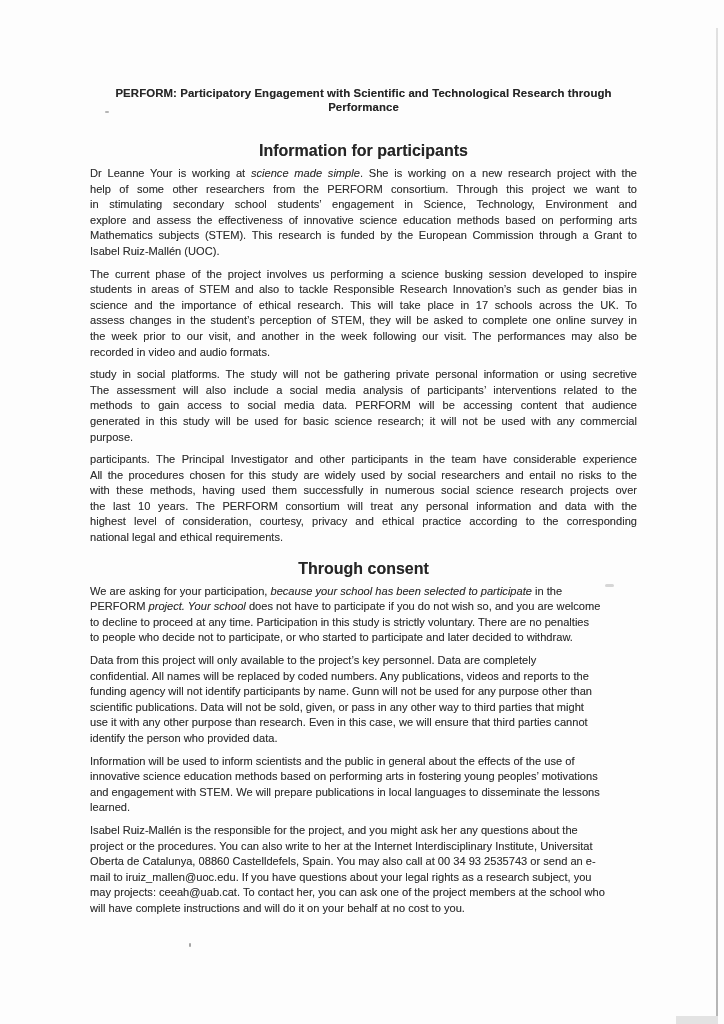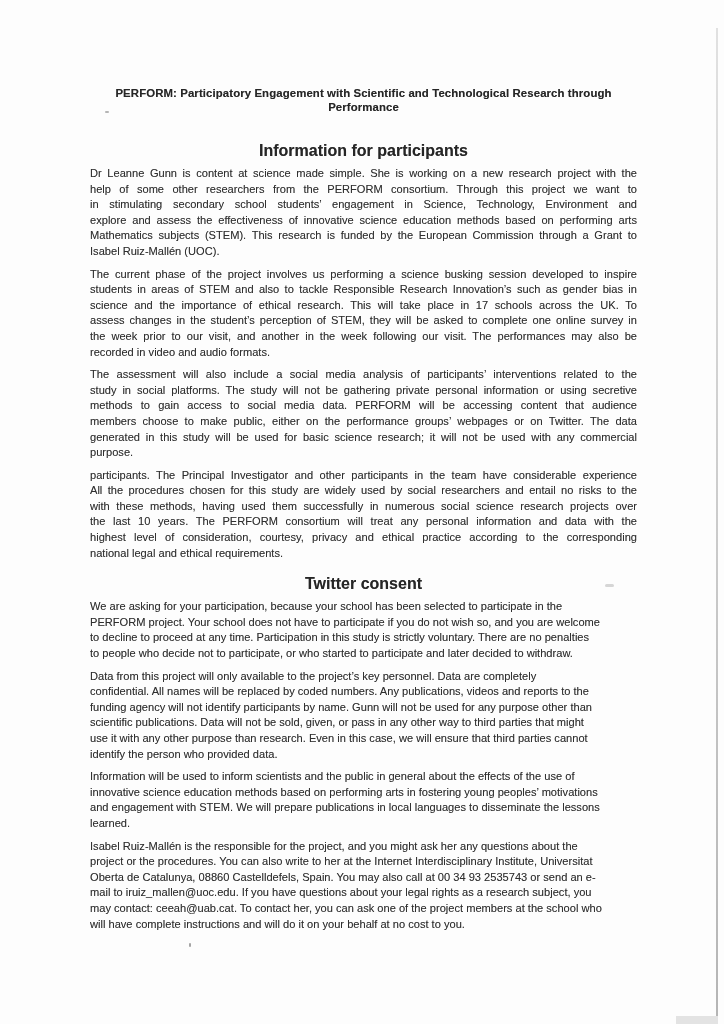--- a/index.html
+++ b/index.html
@@ -31,21 +31,21 @@
     margin:0 0 7px;
     font-size:11.1px;
     text-shadow:0 0 0.6px rgba(60,60,60,0.4);
   }
   .line{
     height:15.6px;line-height:15.6px;white-space:nowrap;
   }
   .jline{
     text-align:justify;text-align-last:justify;white-space:normal;
   }
-  .it{}
+  .it{font-style:italic;}
   .un{text-underline-offset:1px;cursor:pointer;}
   
   .edge-line{
     position:absolute;left:716px;top:28px;width:1.5px;height:996px;
     background:linear-gradient(#dcdcdc, #a8a8a8);opacity:.85;
   }
   .dot-under-title{
     position:absolute;left:105px;top:111px;width:4px;height:2px;
     background:#b5b5b5;border-radius:1px;
   }
@@ -64,52 +64,51 @@
 </style>
 </head>
 <body>
 
 <div class="page">
   <div class="content">
     <div class="doc-title">PERFORM: Participatory Engagement with Scientific and Technological Research through Performance</div>
     <div class="sections">
         <div class="section-heading">Information for participants</div>
         <div class="para">
-          <div class="line jline"><span>Dr Leanne Gunn is content at </span><span class="it">science made simple</span><span>. She is working on a new research project with the</span></div>
+          <div class="line jline"><span>Dr Leanne Your is working at </span><span class="it">science made simple</span><span>. She is working on a new research project with the</span></div>
           <div class="line jline"><span>help of some other researchers from the PERFORM consortium. Through this project we want to</span></div>
           <div class="line jline"><span>in stimulating secondary school students’ engagement in Science, Technology, Environment and</span></div>
           <div class="line jline"><span>explore and assess the effectiveness of innovative science education methods based on performing arts</span></div>
           <div class="line jline"><span>Mathematics subjects (STEM). This research is funded by the European Commission through a Grant to</span></div>
           <div class="line"><span>Isabel Ruiz-Mallén (UOC).</span></div>
         </div>
         <div class="para">
           <div class="line jline"><span>The current phase of the project involves us performing a science busking session developed to inspire</span></div>
           <div class="line jline"><span>students in areas of STEM and also to tackle Responsible Research Innovation’s such as gender bias in</span></div>
           <div class="line jline"><span>science and the importance of ethical research. This will take place in 17 schools across the UK. To</span></div>
           <div class="line jline"><span>assess changes in the student’s perception of STEM, they will be asked to complete one online survey in</span></div>
           <div class="line jline"><span>the week prior to our visit, and another in the week following our visit. The performances may also be</span></div>
           <div class="line"><span>recorded in video and audio formats.</span></div>
         </div>
         <div class="para">
+          <div class="line jline"><span>study in social platforms. The study will not be gathering private personal information or using secretive</span></div>
           <div class="line jline"><span>The assessment will also include a social media analysis of participants’ interventions related to the</span></div>
-          <div class="line jline"><span>study in social platforms. The study will not be gathering private personal information or using secretive</span></div>
           <div class="line jline"><span>methods to gain access to social media data. PERFORM will be accessing content that audience</span></div>
-          <div class="line jline"><span>members choose to make public, either on the performance groups’ webpages or on Twitter. The data</span></div>
           <div class="line jline"><span>generated in this study will be used for basic science research; it will not be used with any commercial</span></div>
           <div class="line"><span>purpose.</span></div>
         </div>
         <div class="para">
           <div class="line jline"><span>participants. The Principal Investigator and other participants in the team have considerable experience</span></div>
           <div class="line jline"><span>All the procedures chosen for this study are widely used by social researchers and entail no risks to the</span></div>
           <div class="line jline"><span>with these methods, having used them successfully in numerous social science research projects over</span></div>
           <div class="line jline"><span>the last 10 years. The PERFORM consortium will treat any personal information and data with the</span></div>
           <div class="line jline"><span>highest level of consideration, courtesy, privacy and ethical practice according to the corresponding</span></div>
           <div class="line"><span>national legal and ethical requirements.</span></div>
         </div>
-        <div class="section-heading">Twitter consent</div>
+        <div class="section-heading">Through consent</div>
         <div class="para">
           <div class="line"><span>We are asking for your participation, </span><span class="it">because your school has been selected to participate</span><span> in the</span></div>
           <div class="line"><span>PERFORM </span><span class="it">project. Your school</span><span> does not have to participate if you do not wish so, and you are welcome</span></div>
           <div class="line"><span>to decline to proceed at any time. Participation in this study is strictly voluntary. There are no penalties</span></div>
           <div class="line"><span>to people who decide not to participate, or who started to participate and later decided to withdraw.</span></div>
         </div>
         <div class="para">
           <div class="line"><span>Data from this project will only available to the project’s key personnel. Data are completely</span></div>
           <div class="line"><span>confidential. All names will be replaced by coded numbers. Any publications, videos and reports to the</span></div>
           <div class="line"><span>funding agency will not identify participants by name. Gunn will not be used for any purpose other than</span></div>
@@ -121,21 +120,21 @@
           <div class="line"><span>Information will be used to inform scientists and the public in general about the effects of the use of</span></div>
           <div class="line"><span>innovative science education methods based on performing arts in fostering young peoples’ motivations</span></div>
           <div class="line"><span>and engagement with STEM. We will prepare publications in local languages to disseminate the lessons</span></div>
           <div class="line"><span>learned.</span></div>
         </div>
         <div class="para">
           <div class="line"><span>Isabel Ruiz-Mallén is the responsible for the project, and you might ask her any questions about the</span></div>
           <div class="line"><span>project or the procedures. You can also write to her at the Internet Interdisciplinary Institute, Universitat</span></div>
           <div class="line"><span>Oberta de Catalunya, 08860 Castelldefels, Spain. You may also call at 00 34 93 2535743 or send an e-</span></div>
           <div class="line"><span>mail to </span><span class="un">iruiz_mallen@uoc.edu</span><span>. If you have questions about your legal rights as a research subject, you</span></div>
-          <div class="line"><span>may contact: </span><span class="un">ceeah@uab.cat</span><span>. To contact her, you can ask one of the project members at the school who</span></div>
+          <div class="line"><span>may projects: </span><span class="un">ceeah@uab.cat</span><span>. To contact her, you can ask one of the project members at the school who</span></div>
           <div class="line"><span>will have complete instructions and will do it on your behalf at no cost to you.</span></div>
         </div>
       </div>
   </div>
 
   <div class="dot-under-title"></div>
   <div class="smudge-right"></div>
   <div class="dot-bottom"></div>
   <div class="edge-line"></div>
   <div class="smudge-corner"></div>

